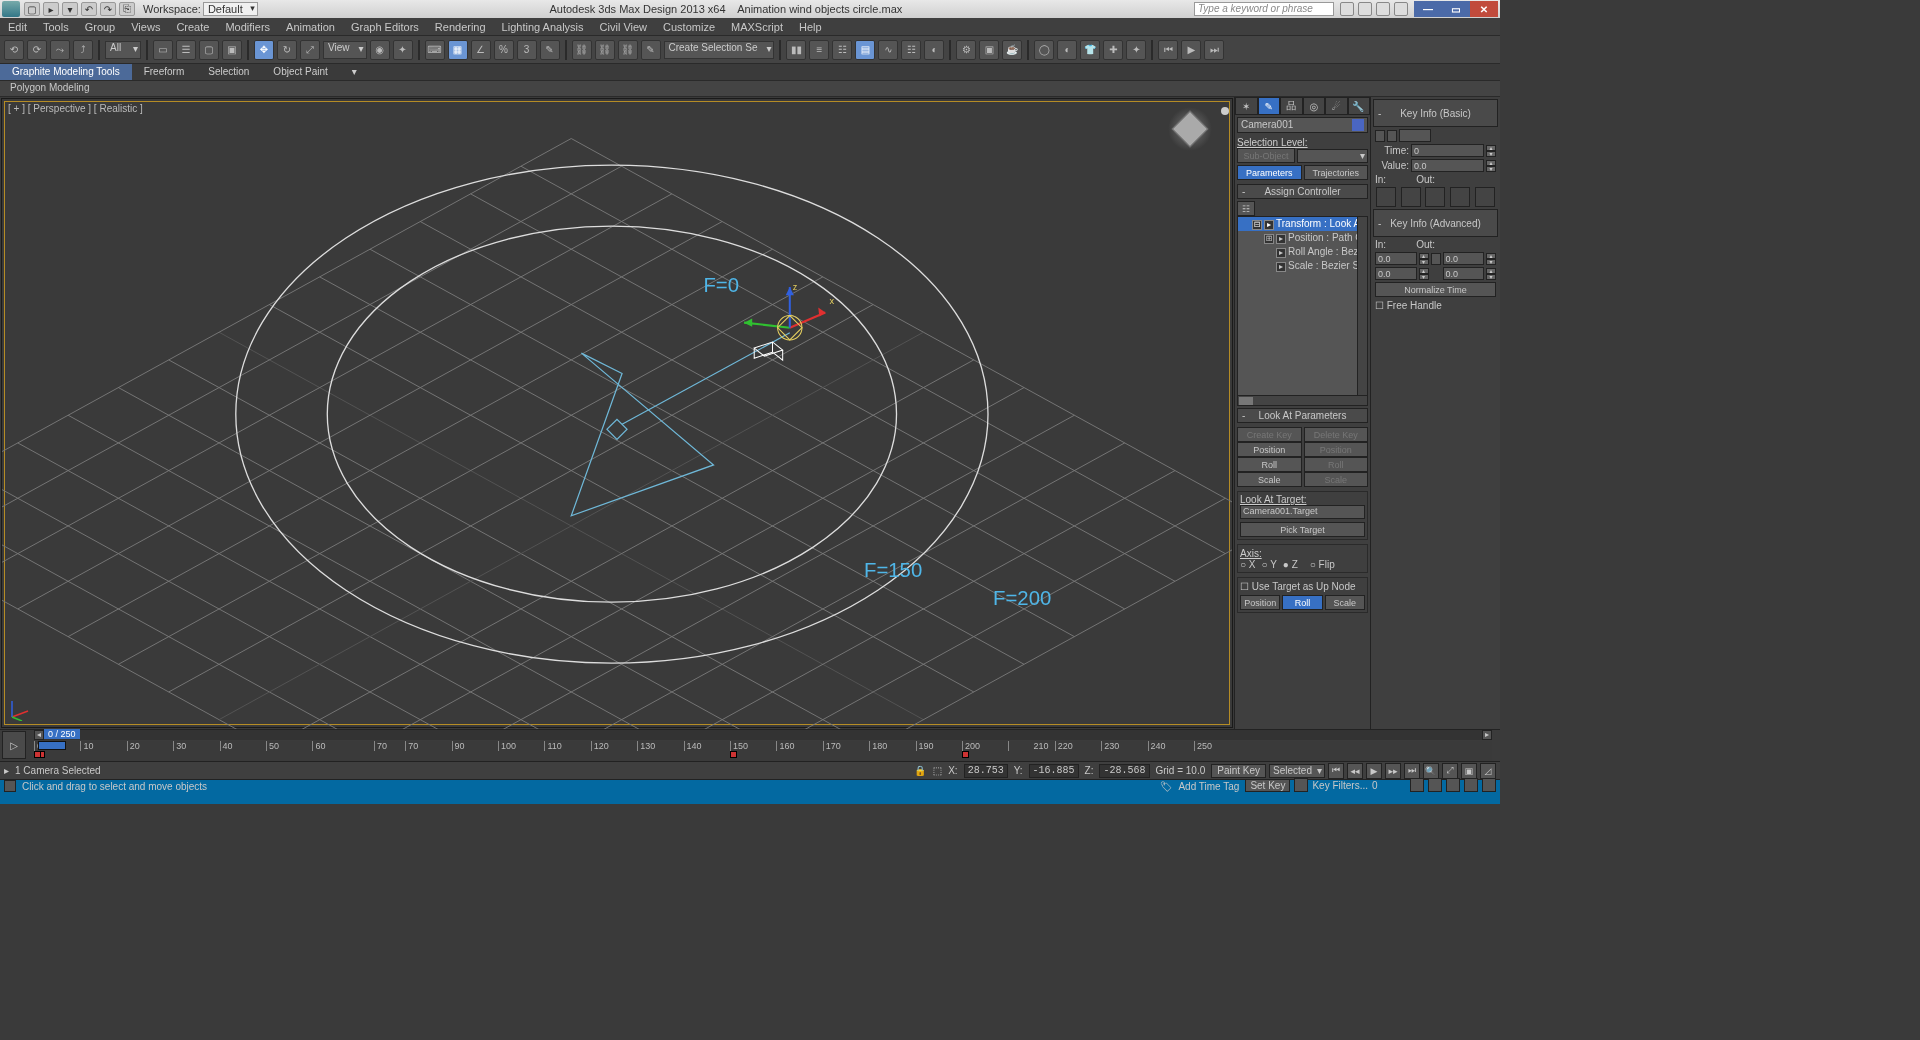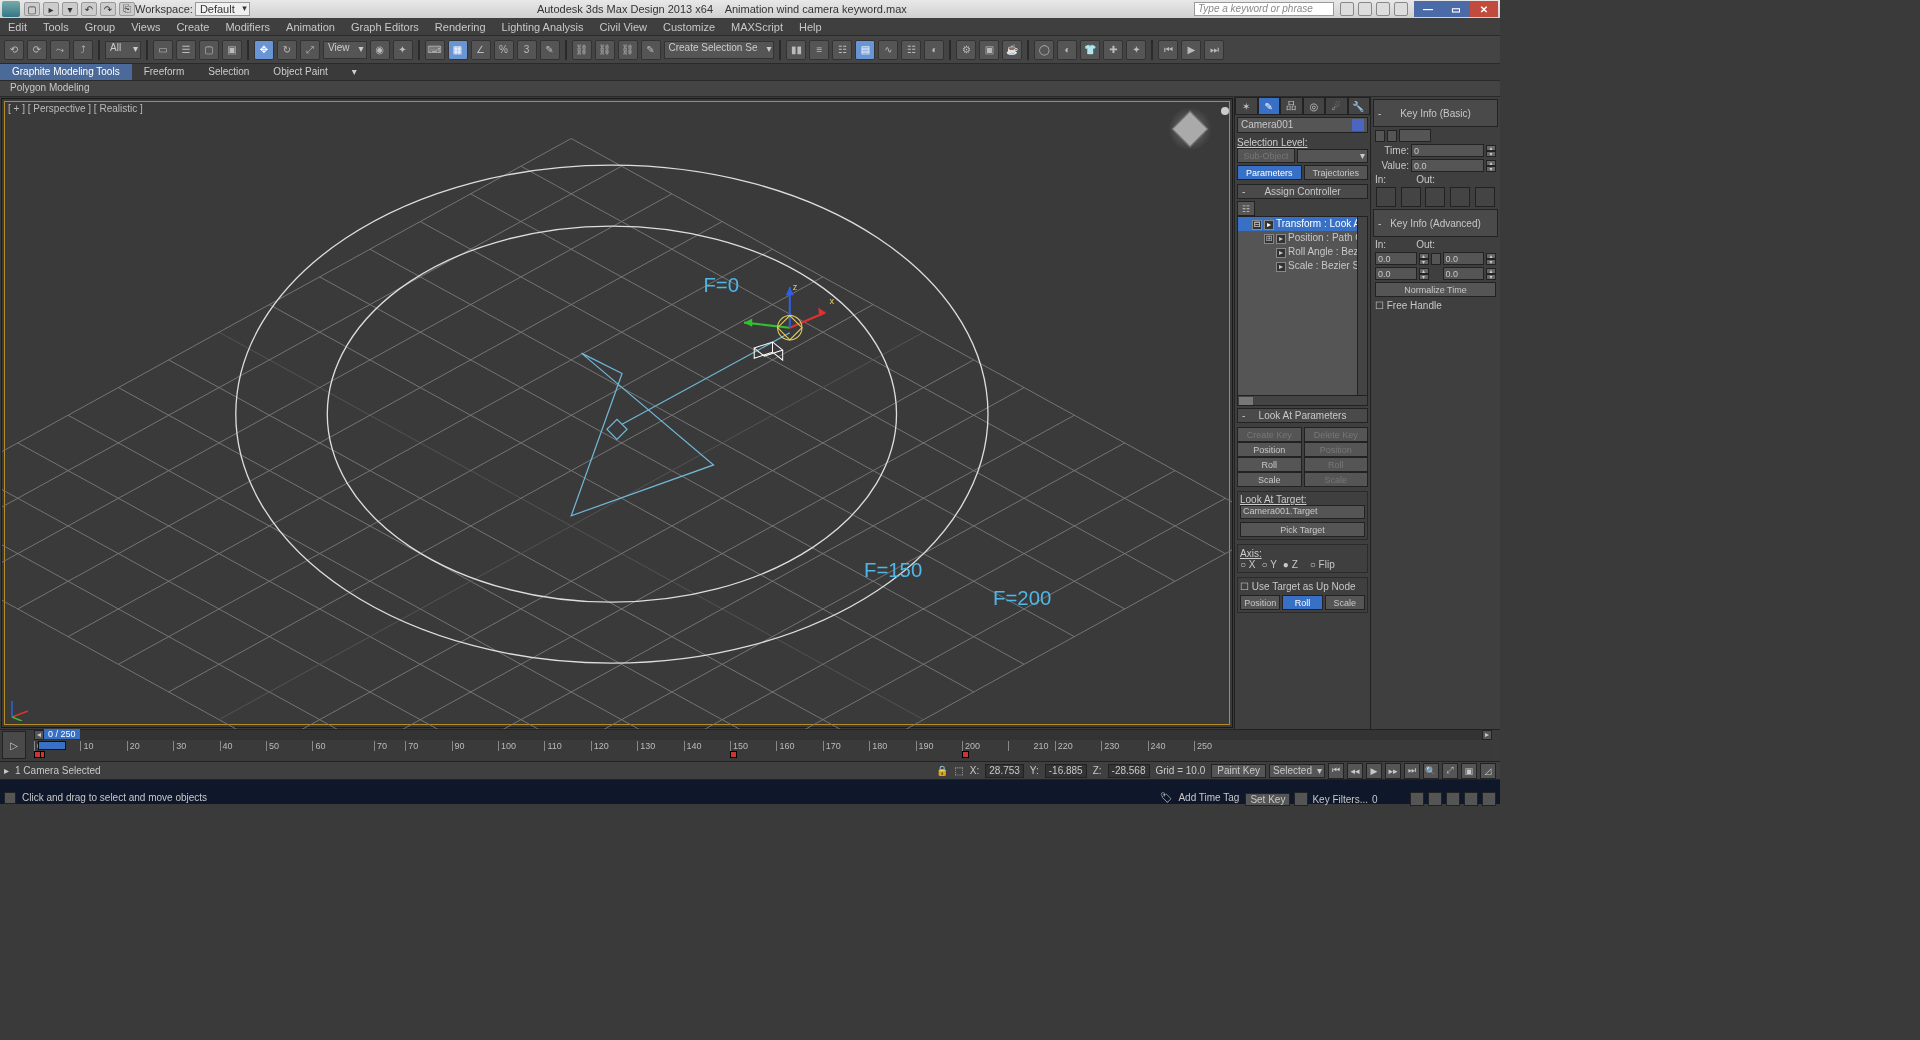--- a/index.html
+++ b/index.html
@@ -3,21 +3,21 @@
 <meta charset="utf-8">
 <style>
 * { margin: 0; padding: 0; box-sizing: border-box; font-family: "Segoe UI", Tahoma, sans-serif; }
 html, body { width: 1500px; height: 840px; overflow: hidden; background: #3a3a3a; color: #c8c8c8; font-size: 11px; user-select: none; }
 
 
 .titlebar { height: 18px; background: linear-gradient(#e8e8e8, #d0d0d0); display: flex; align-items: center; padding: 0 2px; color: #333; }
 .titlebar .qat { display: flex; gap: 3px; align-items: center; }
 .titlebar .qat .qicon { width: 16px; height: 14px; background: #ccc; border: 1px solid #999; border-radius: 2px; display: inline-flex; align-items: center; justify-content: center; font-size: 10px; }
 .titlebar .logo { width: 18px; height: 16px; background: linear-gradient(#7aa, #378); border-radius: 2px; margin-right: 4px; }
-.titlebar .ws-label { }
+.titlebar .ws-label { margin-left: 8px; }
 .titlebar .ws-combo { background: #f0f0f0; border: 1px solid #999; height: 14px; padding: 0 14px 0 4px; margin-left: 2px; position: relative; }
 .titlebar .ws-combo::after { content: "▾"; position: absolute; right: 2px; top: 0; font-size: 9px; }
 .titlebar .center { flex: 1; text-align: center; }
 .titlebar .search { width: 140px; height: 14px; background: #fff; border: 1px solid #999; padding: 0 3px; color: #888; font-style: italic; font-size: 10px; }
 .titlebar .ticons { display: flex; gap: 4px; margin: 0 6px; }
 .titlebar .ticons span { width: 14px; height: 14px; border: 1px solid #888; background: #ddd; border-radius: 2px; }
 .titlebar .winbtns { display: flex; }
 .titlebar .winbtns div { width: 28px; height: 16px; display:flex; align-items:center; justify-content:center; color:#fff; font-weight:bold; font-size:10px; }
 .titlebar .winbtns .min { background:#4b6aa8; }
 .titlebar .winbtns .max { background:#4b6aa8; }
@@ -104,28 +104,28 @@
 .timetrack .frameflag { position:absolute; top:0; left:34px; background:#3770c4; color:#fff; font-size:9px; padding:0 4px; height:10px; }
 .timetrack .scrollrow { position:absolute; top:0; left:34px; right:8px; height:10px; background:#333; display:flex; align-items:center; }
 .timetrack .scrollrow .arrow { width:10px; height:10px; background:#555; border:1px solid #222; font-size:8px; text-align:center; line-height:8px; }
 .timetrack .ruler { position:absolute; top:11px; left:34px; right:8px; height:20px; background:#3a3a3a; }
 .timetrack .ruler .tick { position:absolute; top:0; height:10px; border-left:1px solid #888; font-size:9px; padding-left:2px; color:#bbb; }
 .timetrack .slider-thumb { position:absolute; top:11px; width:28px; height:9px; background:#3770c4; border:1px solid #111; }
 .timetrack .keymark { position:absolute; top:21px; width:7px; height:7px; background:#c33; border:1px solid #000; }
 .timetrack .playbtn { position:absolute; left:2px; top:1px; width:24px; height:28px; background:#4a4a4a; border:1px solid #222; display:flex; align-items:center; justify-content:center; font-size:10px; }
 
 .statusrow { height: 18px; background:#3f3f3f; border-top:1px solid #222; display:flex; align-items:center; font-size:10px; padding:0 4px; gap:6px; }
-.statusrow .coordbox { background:#333; border:1px solid #222; padding:0 3px; height:14px; display:flex; align-items:center; }
+.statusrow .coordbox { background:#333; border:1px solid #222; padding:0 3px; height:14px; display:flex; align-items:center;font-family:Liberation Mono, monospace; }
 .statusrow .right { margin-left:auto; display:flex; gap:3px; align-items:center; }
 .statusrow .sbtn { height:14px; background:#555; border:1px solid #222; padding:0 5px; }
 .statusrow .playctl { width:16px; height:16px; background:#555; border:1px solid #222; display:flex; align-items:center; justify-content:center; font-size:9px; }
 .statusrow .combo { background:#555; border:1px solid #222; height:14px; padding:0 12px 0 3px; position:relative; }
 .statusrow .combo::after { content:"▾"; position:absolute; right:2px; top:0; }
 
-.promptrow { height:16px; background:#0f172a; border-top:1px solid #222; display:flex; align-items:flex-start; font-size:10px; padding:12px 4px; gap:6px; }
+.promptrow { height:16px; background:#0369a1; border-top:1px solid #222; display:flex; align-items:flex-end; font-size:10px; padding:12px 4px; gap:6px; }
 .promptrow .mxs { width:12px; height:12px; background:#555; border:1px solid #222; }
 .promptrow .right { margin-left:auto; display:flex; gap:4px; align-items:center; }
 .promptrow .pbtn { height:13px; background:#555; border:1px solid #222; padding:0 4px; }
 .promptrow .navicon { width:14px; height:14px; background:#555; border:1px solid #222; }
 </style>
 </head>
 <body>
 
 <div class="titlebar">
   <div class="logo"></div>
@@ -134,21 +134,21 @@
     <span class="qicon">▸</span>
     <span class="qicon">▾</span>
     <span class="qicon">↶</span>
     <span class="qicon">↷</span>
     <span class="qicon">⎘</span>
   </div>
   <span class="ws-label">Workspace:</span>
   <span class="ws-combo">Default</span>
   <div class="center">
     <span>Autodesk 3ds Max Design 2013 x64</span>&nbsp;&nbsp;&nbsp;
-    <span>Animation wind camera keyword.max</span>
+    <span>Animation wind objects circle.max</span>
   </div>
   <div class="search">Type a keyword or phrase</div>
   <div class="ticons">
     <span></span>
     <span></span>
     <span></span>
     <span></span>
   </div>
   <div class="winbtns">
     <div class="min">—</div>

